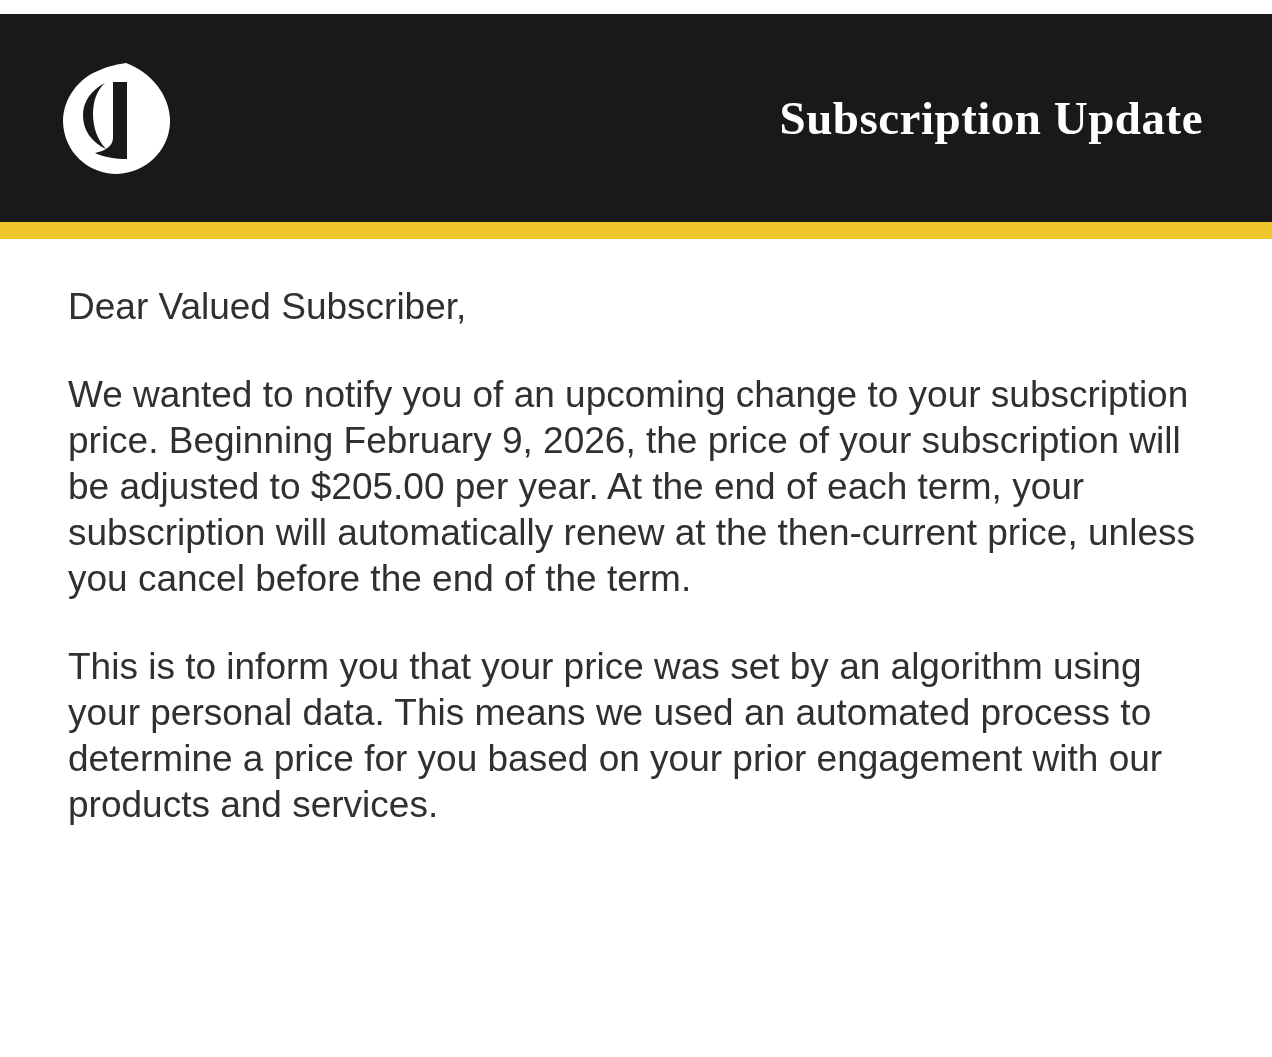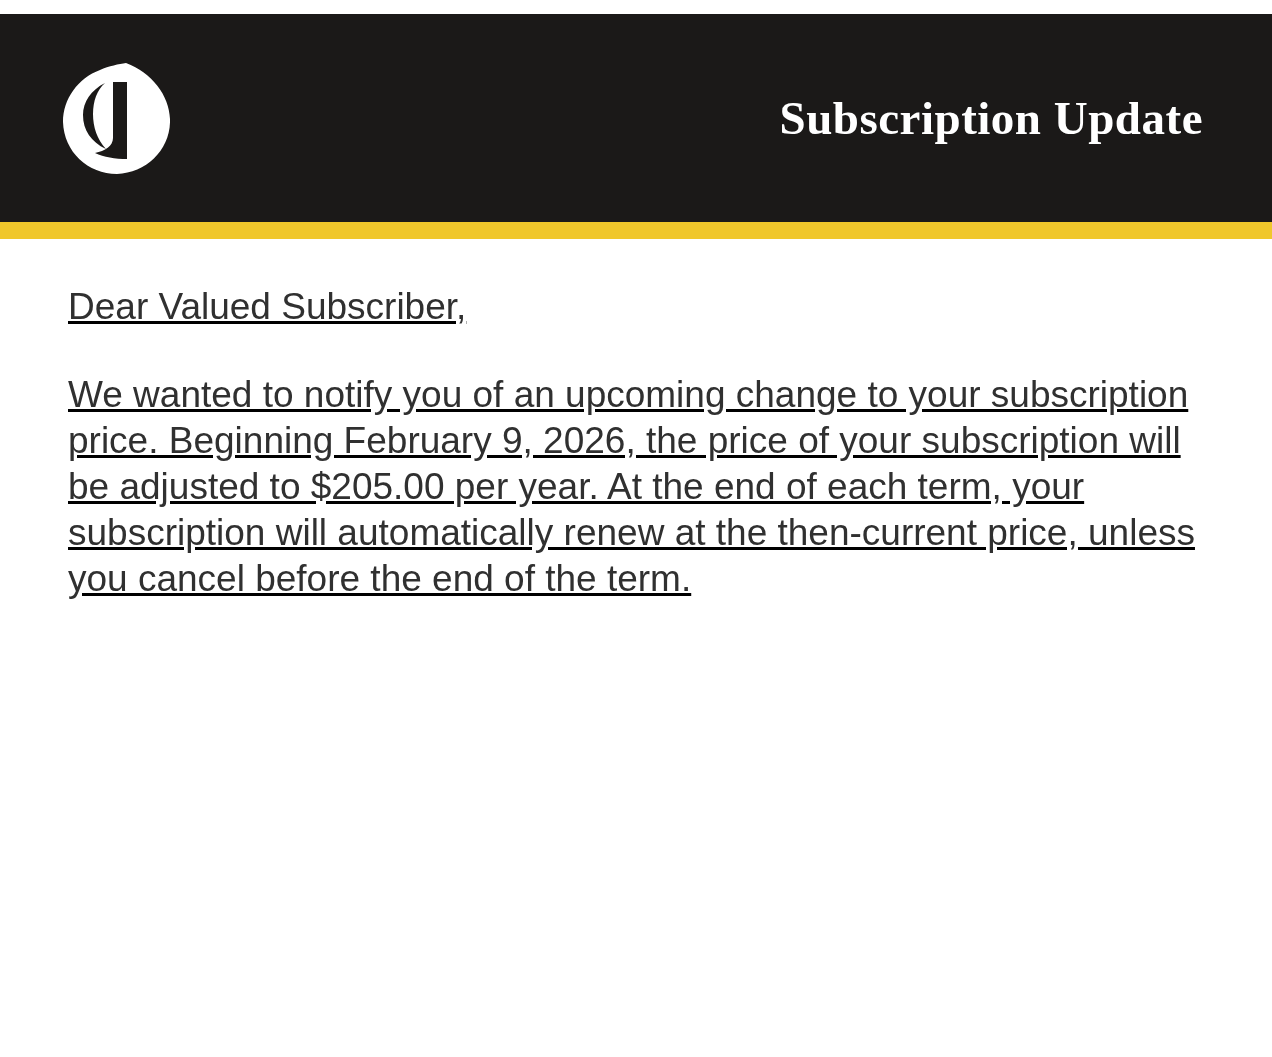--- a/index.html
+++ b/index.html
@@ -35,21 +35,20 @@
     color: var(--title-color, #ffffff);
     white-space: nowrap;
   }
   .accent-bar {
     height: 17px;
     background: var(--accent-gold, #f0c72b);
   }
   .email-body {
     box-sizing: border-box;
     padding: 45px 67px 0 68px;
-    text-decoration: underline;
   }
   .email-body p {
     margin: 0 0 42px 0;
     font-size: 37px;
     line-height: 46px;
     color: var(--body-text, #303030);
   }
 </style>
 </head>
 <body>
@@ -81,15 +80,16 @@
       </svg>
     </span>
     <h1 class="masthead-title">Subscription Update</h1>
   </header>
 
   <div class="accent-bar"></div>
 
   <main class="email-body">
     <p>Dear Valued Subscriber,</p>
     <p>We wanted to notify you of an upcoming change to your subscription price. Beginning February 9, 2026, the price of your subscription will be adjusted to $205.00 per year. At the end of each term, your subscription will automatically renew at the then-current price, unless you cancel before the end of the term.</p>
+    <p>This is to inform you that your price was set by an algorithm using your personal data. This means we used an automated process to determine a price for you based on your prior engagement with our products and services.</p>
   </main>
 
 </div>
 
 </body></html>

